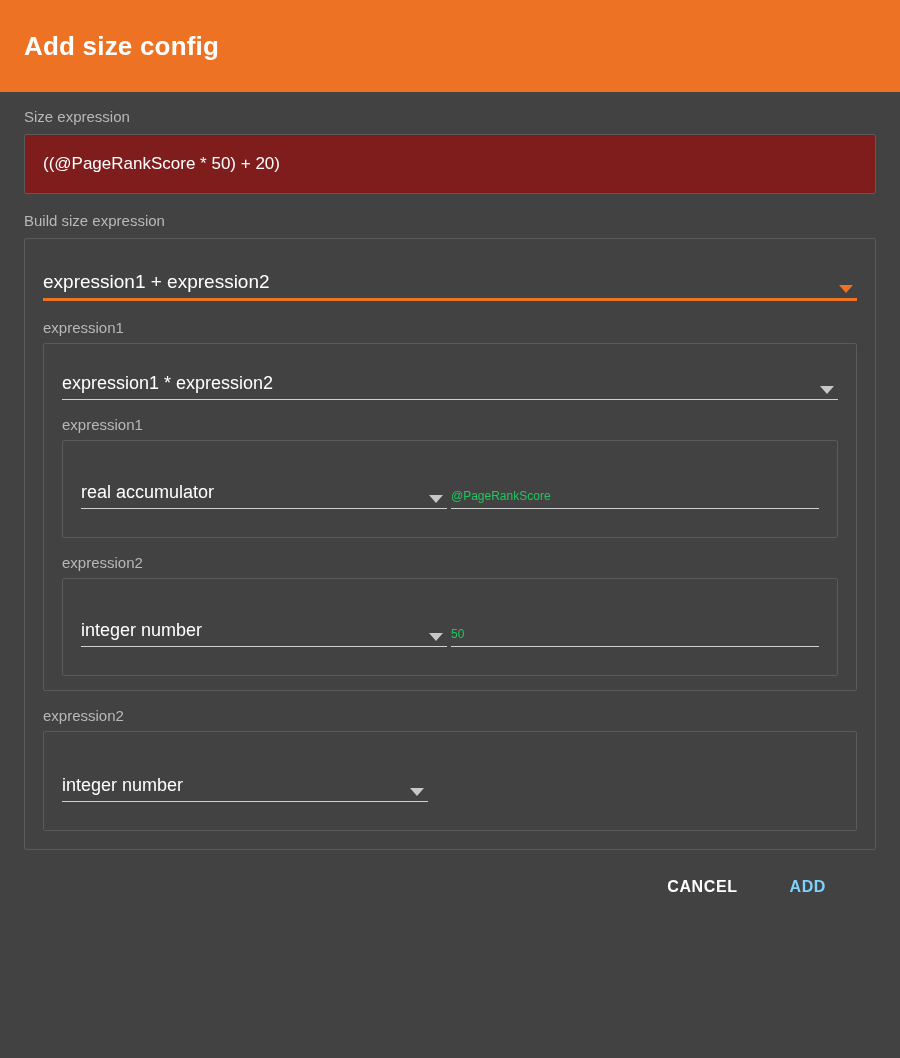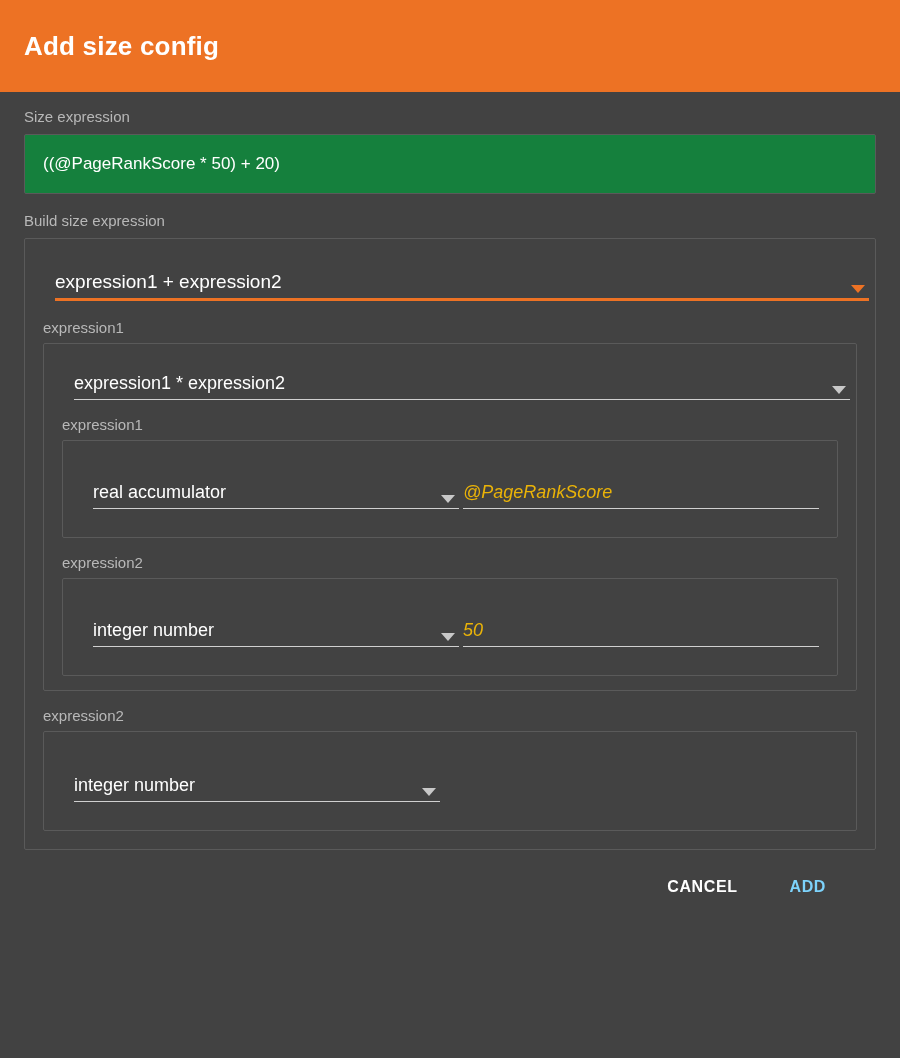--- a/index.html
+++ b/index.html
@@ -48,21 +48,21 @@
   .expr-readonly {
     border: 1px solid #5a5a5a;
     border-radius: 2px;
     height: 60px;
     display: flex;
     align-items: center;
     padding: 0 18px;
     box-sizing: border-box;
     font-size: 17px;
     color: #ffffff;
-    background: #15803d;
+    background: #7f1d1d;
   }
 
   .spacer-16 { height: 18px; }
 
   
   .panel {
     border: 1px solid #5a5a5a;
     border-radius: 2px;
     background: #424242;
     box-sizing: border-box;
@@ -71,21 +71,20 @@
   .panel-l2 { padding: 20px 18px 14px 18px; }
   .panel-l3 { padding: 18px 18px 14px 18px; }
   .select {
     position: relative;
     display: flex;
     align-items: center;
     justify-content: space-between;
     padding: 0 4px 6px 0;
     box-sizing: border-box;
     cursor: pointer;
-    margin-left: 12px;
   }
   .select .select-value {
     font-size: 18px;
     color: #ffffff;
     white-space: nowrap;
   }
   .select .caret {
     width: 0;
     height: 0;
     border-left: 7px solid transparent;
@@ -139,23 +138,22 @@
   .value-row .text-input {
     position: relative;
     flex: 1 1 auto;
     height: 34px;
     display: flex;
     align-items: flex-end;
     padding-bottom: 6px;
     box-sizing: border-box;
   }
   .value-row .text-input .input-value {
-    font-size: 18px;
-    color: #eab308;
-    font-style: italic;
+    font-size: 12px;
+    color: #22c55e;
   }
   .value-row .text-input .underline {
     position: absolute;
     left: 0; right: 0; bottom: 0;
     height: 1px;
     background: #d0d0d0;
   }
 
   .sub-label {
     font-size: 15px;

